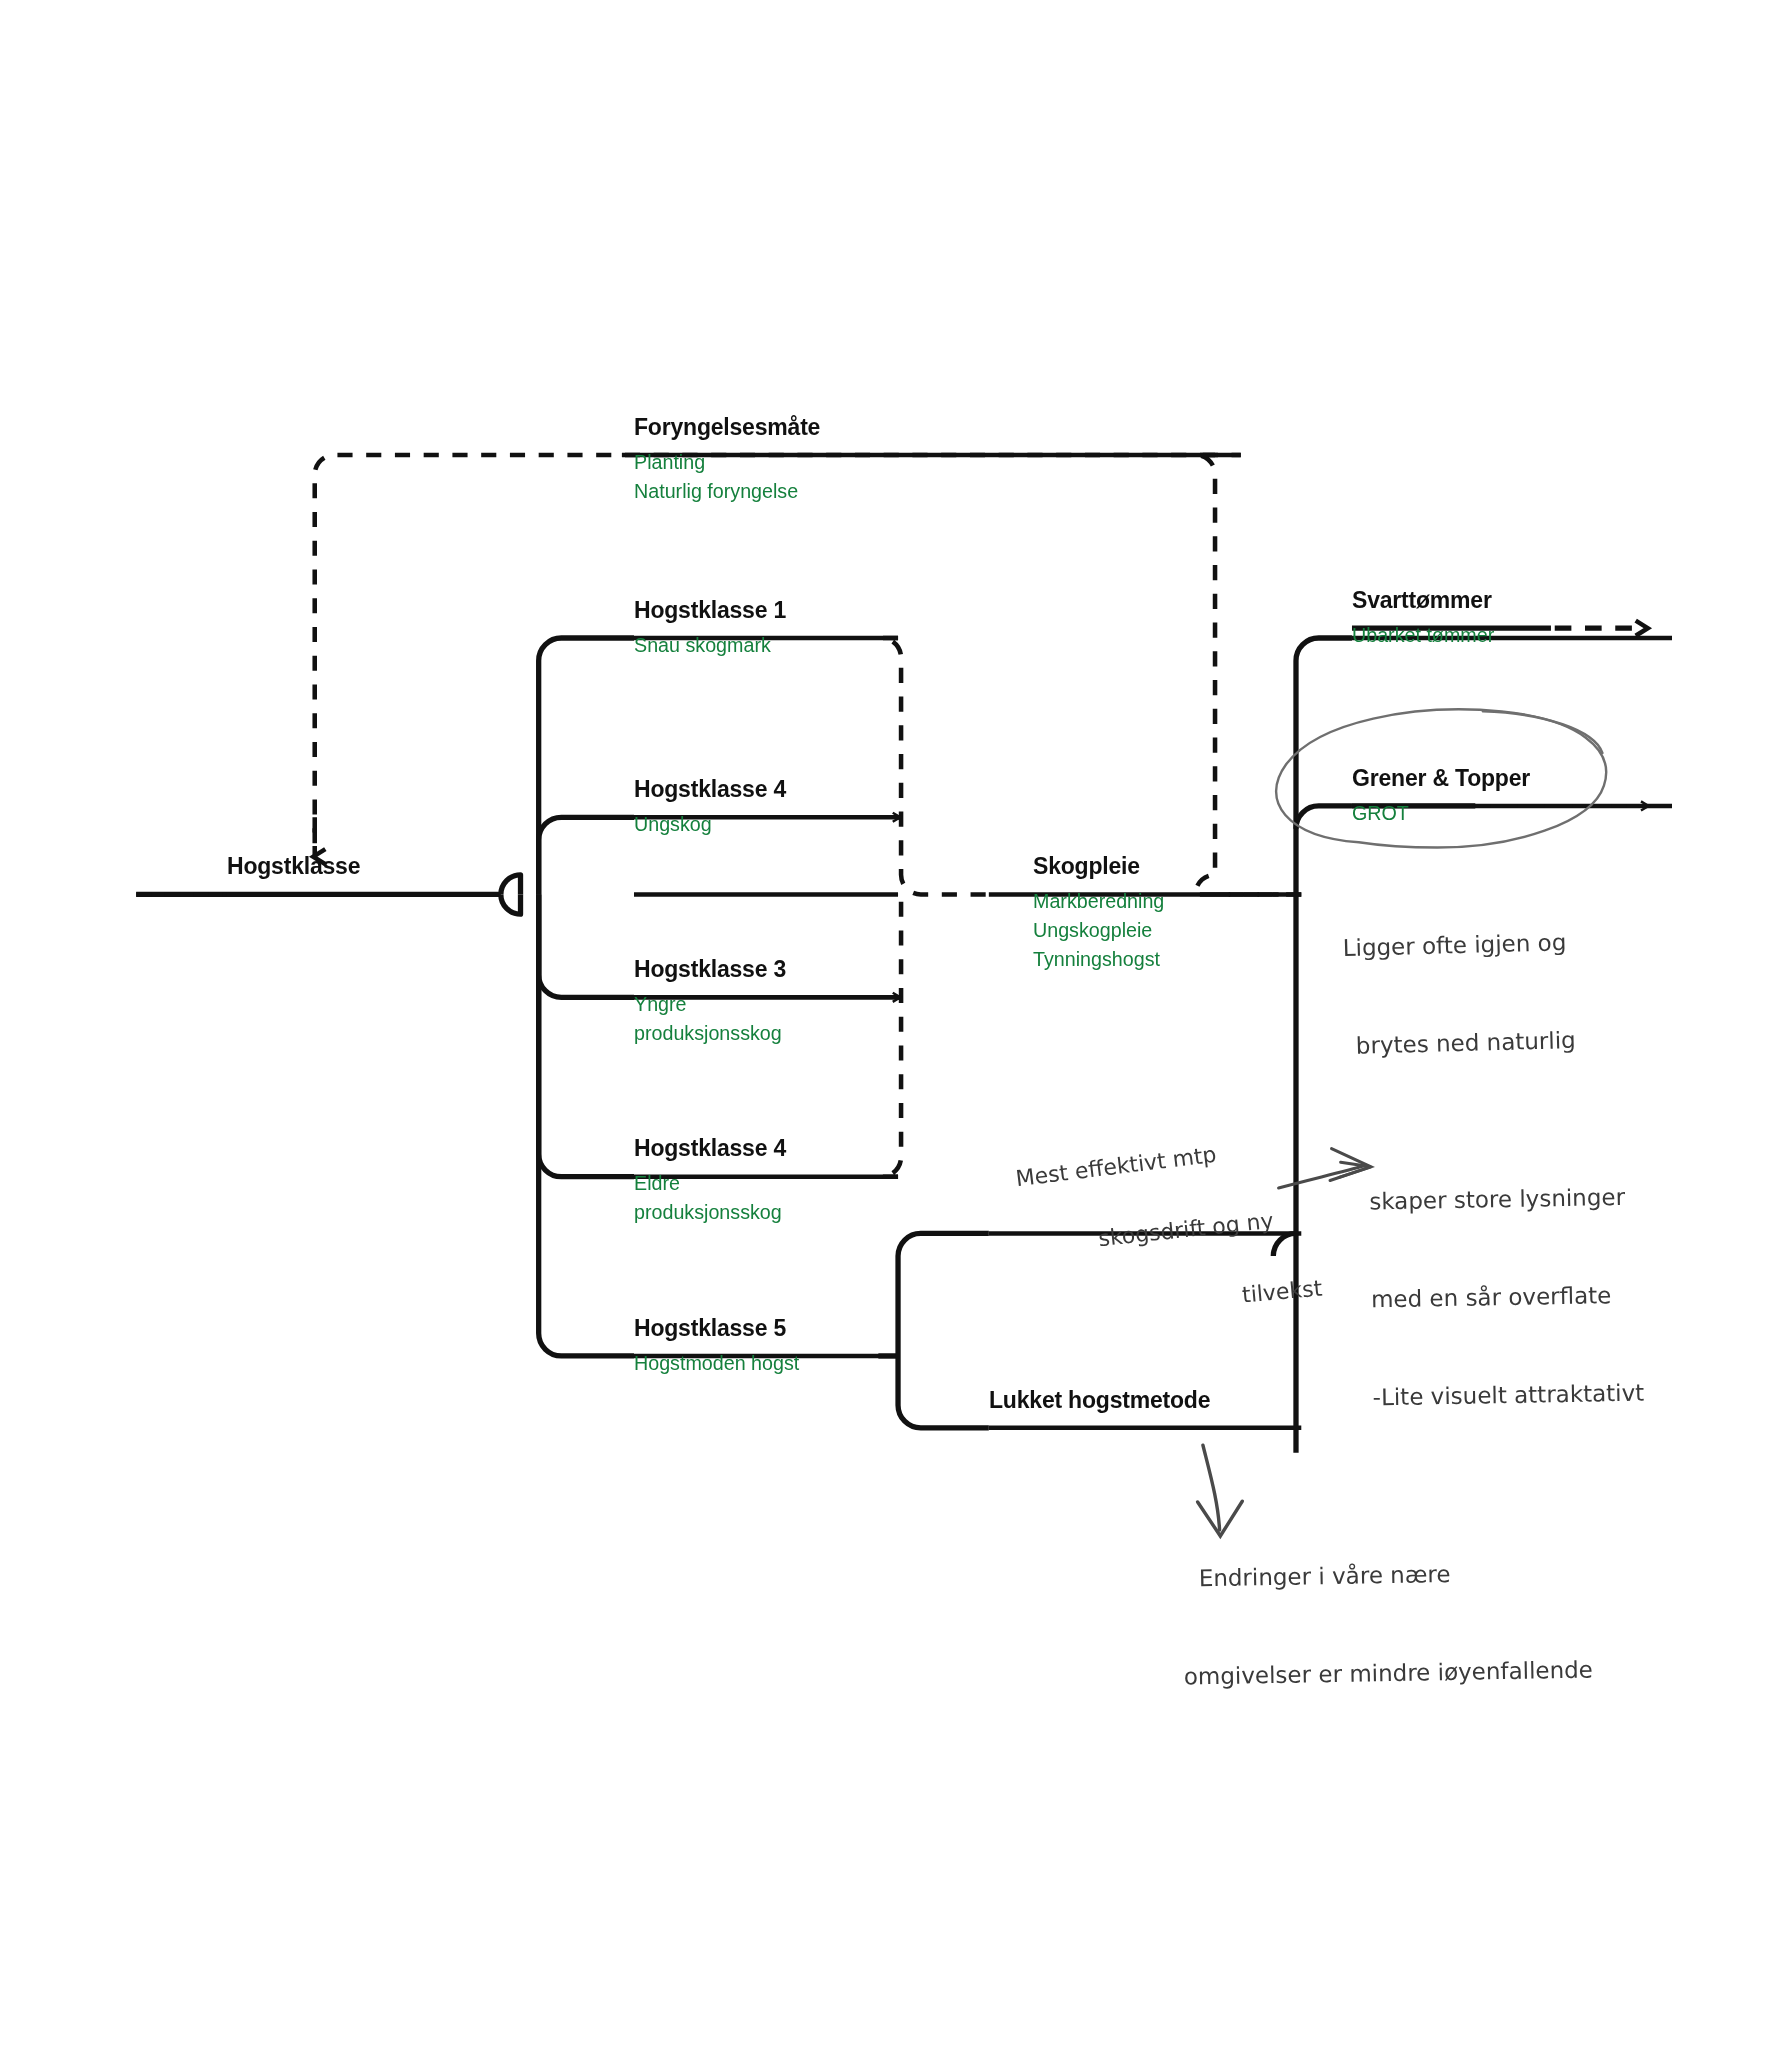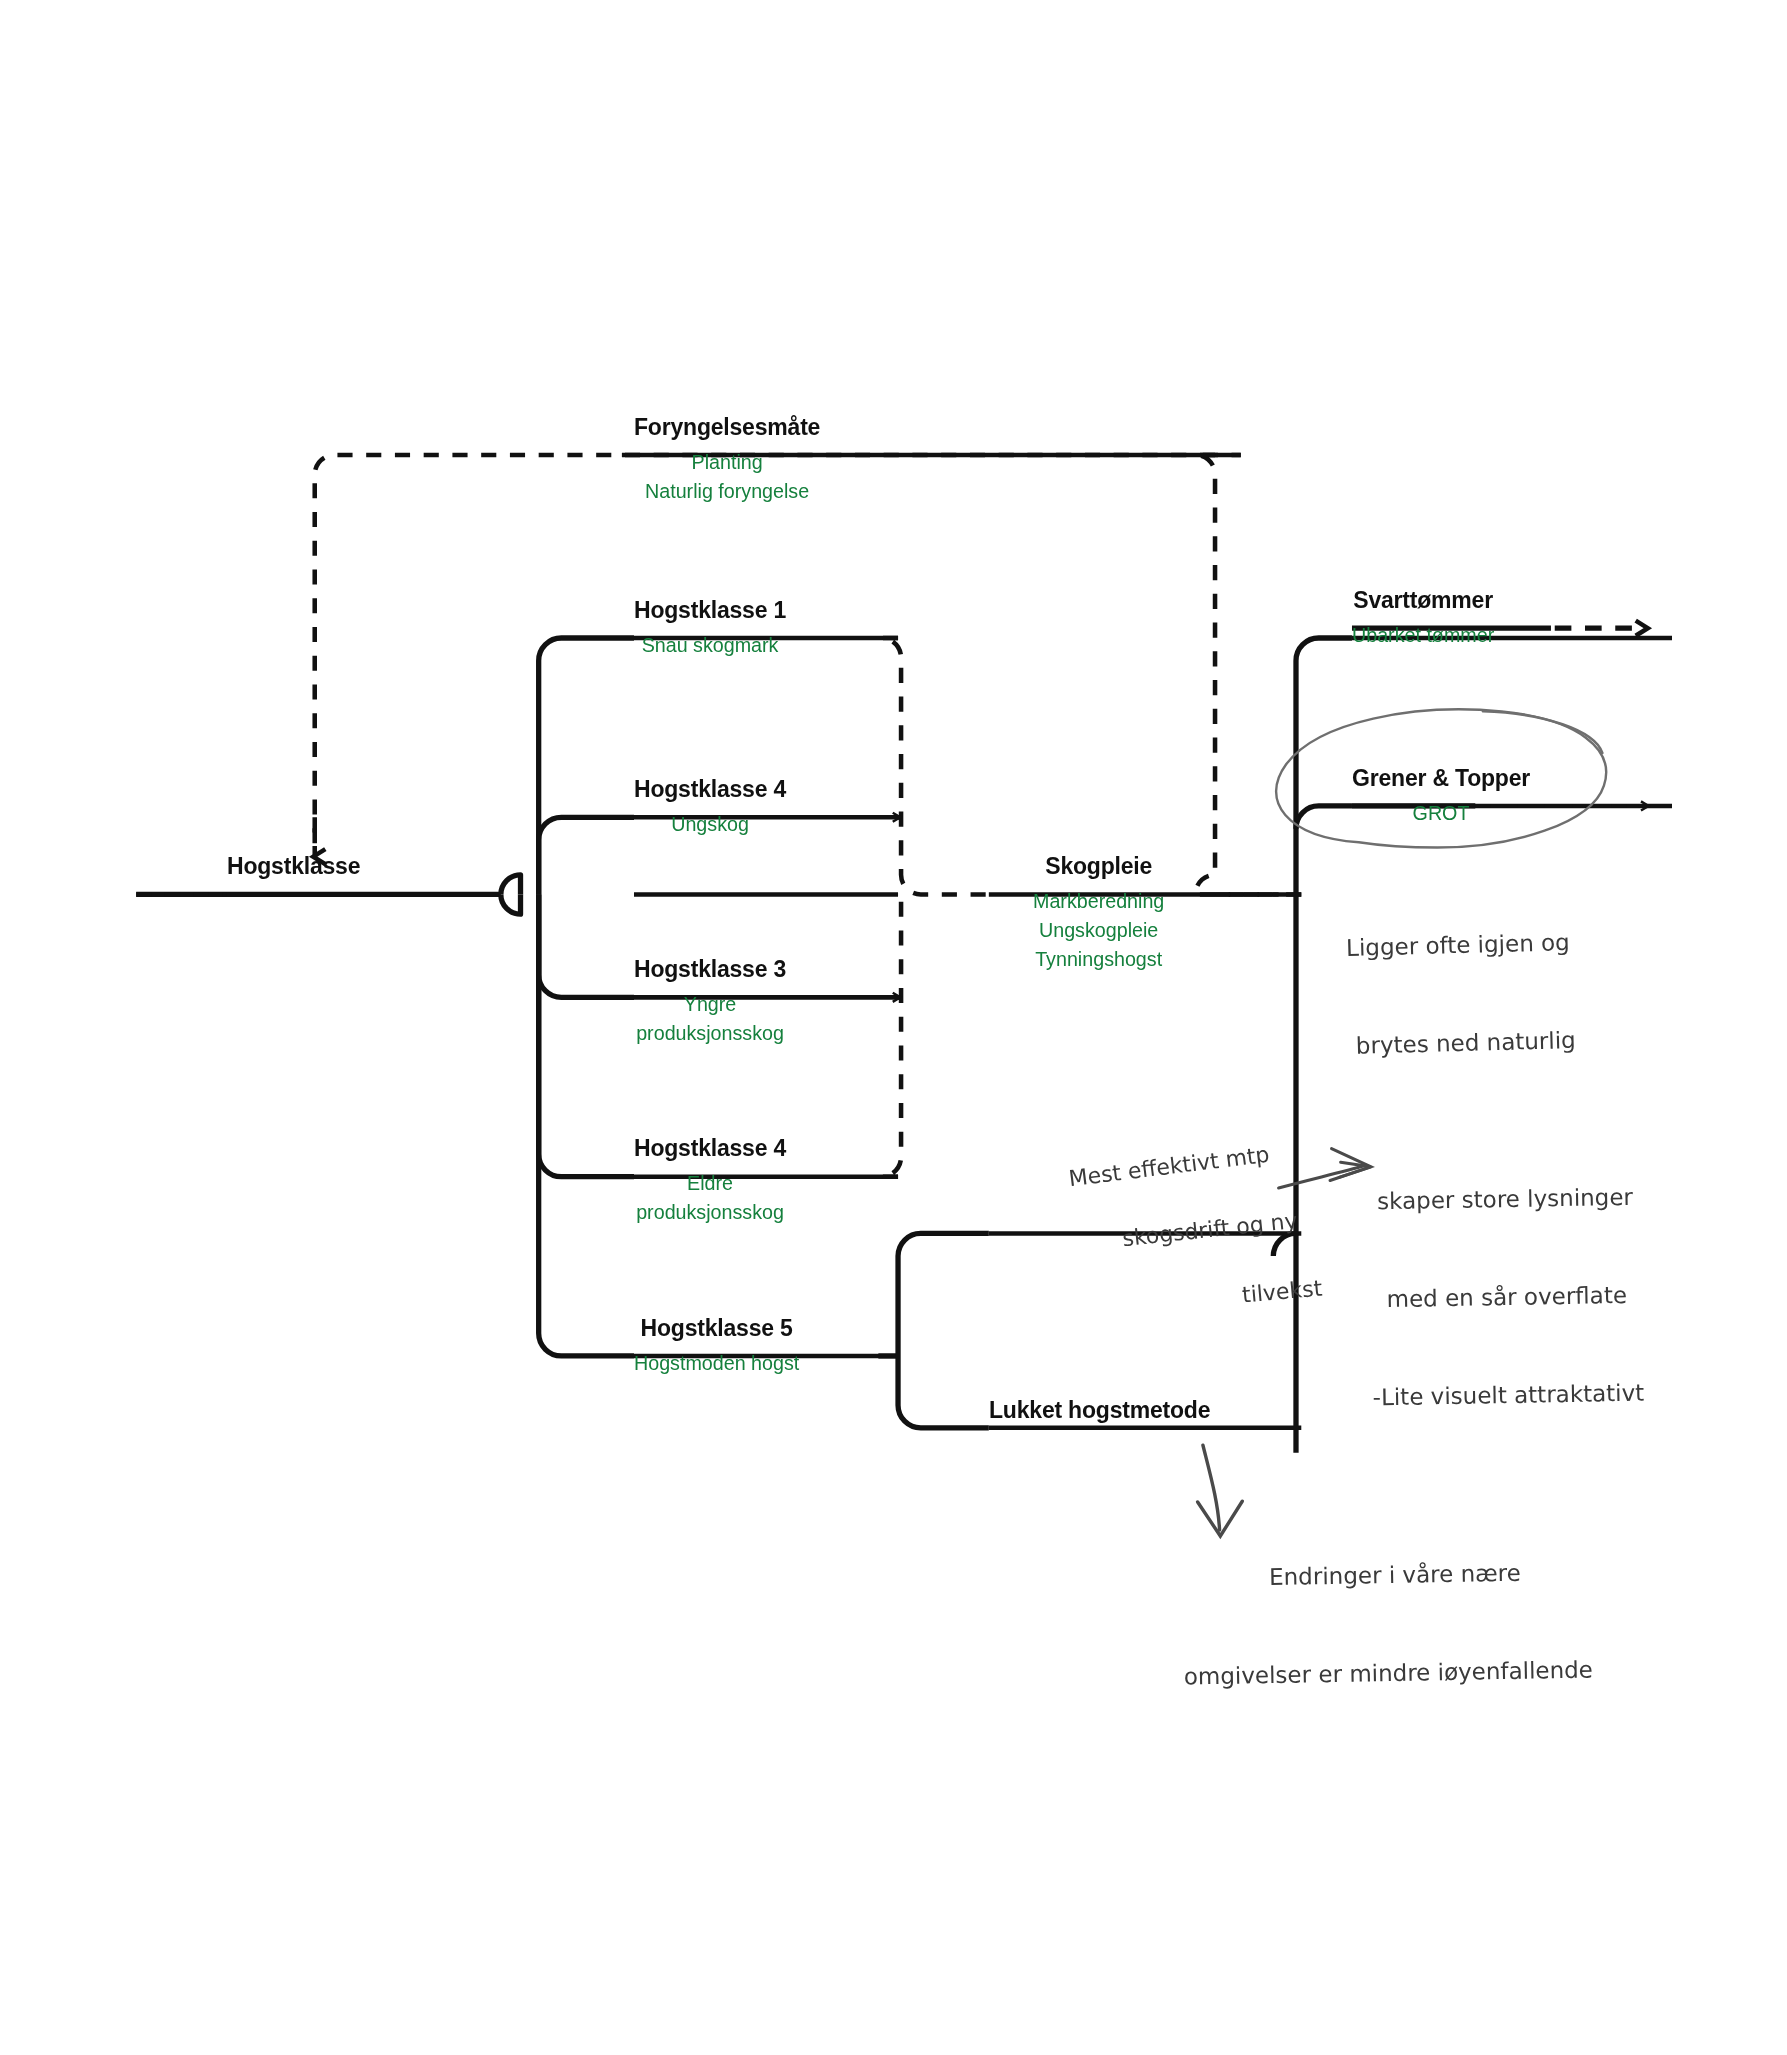--- a/index.html
+++ b/index.html
@@ -1,18 +1,18 @@
 <!DOCTYPE html>
 <html style="font-size:12px"><head>
 <meta charset="utf-8">
 <style>
   html,body{margin:0;padding:0;background:#ffffff;}
   body{width:1787px;height:2056px;position:relative;overflow:hidden;
        font-family:"Liberation Sans","DejaVu Sans",sans-serif;}
-  #canvas{position:absolute;left:0;top:0;width:1463px;height:2056px;text-align:center;}
+  #canvas{position:absolute;left:0;top:0;width:1463px;height:2056px;}
   svg.layer{position:absolute;left:0;top:0;width:1787px;height:2056px;pointer-events:none;}
   .node{position:absolute;}
   .node .title{font-size:23px;font-weight:700;color:#111111;letter-spacing:-0.2px;
                 white-space:nowrap;line-height:1.1;margin:0 0 4.5px 0;}
   .node .items{margin-top:7.6px;}
   .node .item{font-size:19.7px;color:#15803d;line-height:1.47;white-space:nowrap;}
   .hw{position:absolute;color:#3a3a3a;font-family:"DejaVu Sans",sans-serif;
       font-size:23px;line-height:1.42;white-space:pre;}
   .hw span{display:block;}
 </style>
@@ -197,21 +197,21 @@
   <div class="node" style="left:1033px;top:854px;">
     <div class="title">Skogpleie</div>
     <div class="items">
       <div class="item">Markberedning</div>
       <div class="item">Ungskogpleie</div>
       <div class="item">Tynningshogst</div>
     </div>
   </div>
 
 
-  <div class="node" style="left:989px;top:1388px;margin-top:10px;">
+  <div class="node" style="left:989px;top:1388px;">
     <div class="title">Lukket hogstmetode</div>
   </div>
 
   <div class="node" style="left:1352px;top:588px;">
     <div class="title">Svarttømmer</div>
     <div class="items">
       <div class="item">Ubarket tømmer</div>
     </div>
   </div>
 

